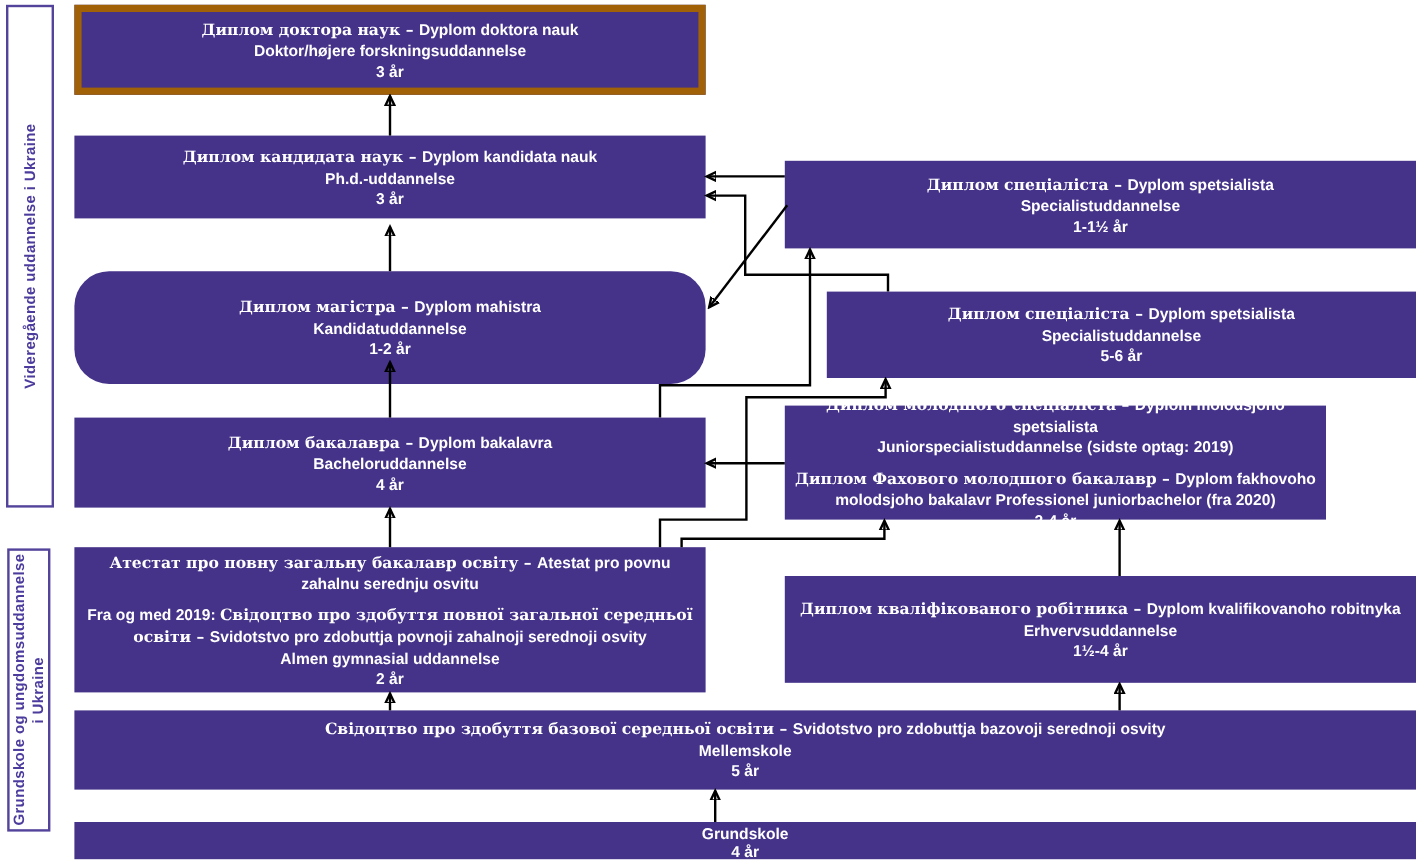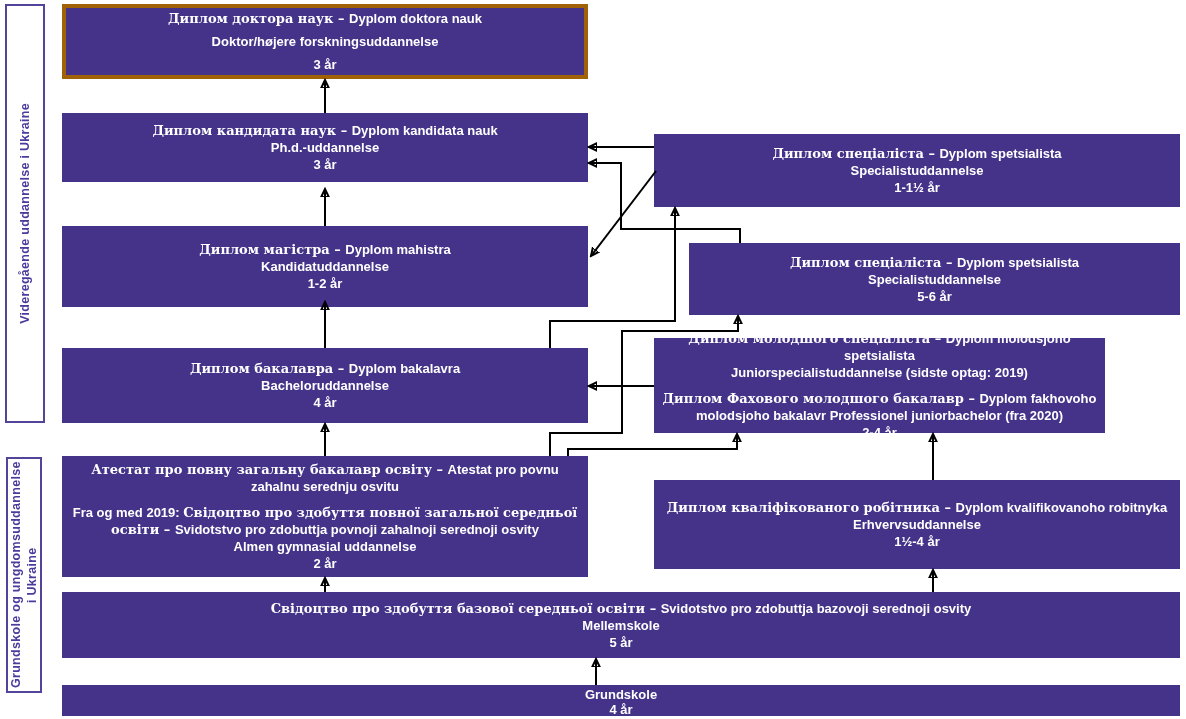--- a/index.html
+++ b/index.html
@@ -6,21 +6,21 @@
   #stage{
     position:relative;width:1186px;height:719px;background:#ffffff;
     font-family:"Liberation Sans",sans-serif;overflow:hidden;
   }
   .node{
     position:absolute;background:#453289;color:#ffffff;
     display:flex;flex-direction:column;justify-content:center;
     text-align:center;box-sizing:border-box;padding:2px 8px;
     font-size:13px;line-height:17px;
   }
-  .node.bordered{border:4px solid #a16207;justify-content:space-between;}
+  .node.bordered{border:6px solid #a16207;}
   .node.compact{line-height:15px;justify-content:space-between;}
   .para{margin:0;}
   .para.gap{margin-top:9px;}
   .cyr{font-family:"DejaVu Serif",serif;font-weight:700;}
   .lat{font-family:"Liberation Sans",sans-serif;font-weight:700;}
   .vlabel-box{
     position:absolute;background:#ffffff;border:2px solid #53439B;
     box-sizing:border-box;display:flex;align-items:center;justify-content:center;
   }
   .vlabel{
@@ -45,21 +45,21 @@
     <div class="node bordered" style="left: 62px; top: 4px; width: 526px; height: 75px;">
       <div class="para"><span class="cyr">Диплом доктора наук – </span><span class="lat">Dyplom doktora nauk</span></div>
       <div class="para"><span class="lat">Doktor/højere forskningsuddannelse</span></div>
       <div class="para"><span class="lat">3 år</span></div>
     </div>
     <div class="node" style="left: 62px; top: 113px; width: 526px; height: 69px;">
       <div class="para"><span class="cyr">Диплом кандидата наук – </span><span class="lat">Dyplom kandidata nauk</span></div>
       <div class="para"><span class="lat">Ph.d.-uddannelse</span></div>
       <div class="para"><span class="lat">3 år</span></div>
     </div>
-    <div class="node" style="left: 62px; top: 226px; width: 526px; height: 81px;">
+    <div class="node" style="left: 62px; top: 226px; width: 526px; height: 94px; border-radius: 29px;">
       <div class="para"><span class="cyr">Диплом магістра – </span><span class="lat">Dyplom mahistra</span></div>
       <div class="para"><span class="lat">Kandidatuddannelse</span></div>
       <div class="para"><span class="lat">1-2 år</span></div>
     </div>
     <div class="node" style="left: 62px; top: 348px; width: 526px; height: 75px;">
       <div class="para"><span class="cyr">Диплом бакалавра – </span><span class="lat">Dyplom bakalavra</span></div>
       <div class="para"><span class="lat">Bacheloruddannelse</span></div>
       <div class="para"><span class="lat">4 år</span></div>
     </div>
     <div class="node" style="left: 62px; top: 456px; width: 526px; height: 121px;">

